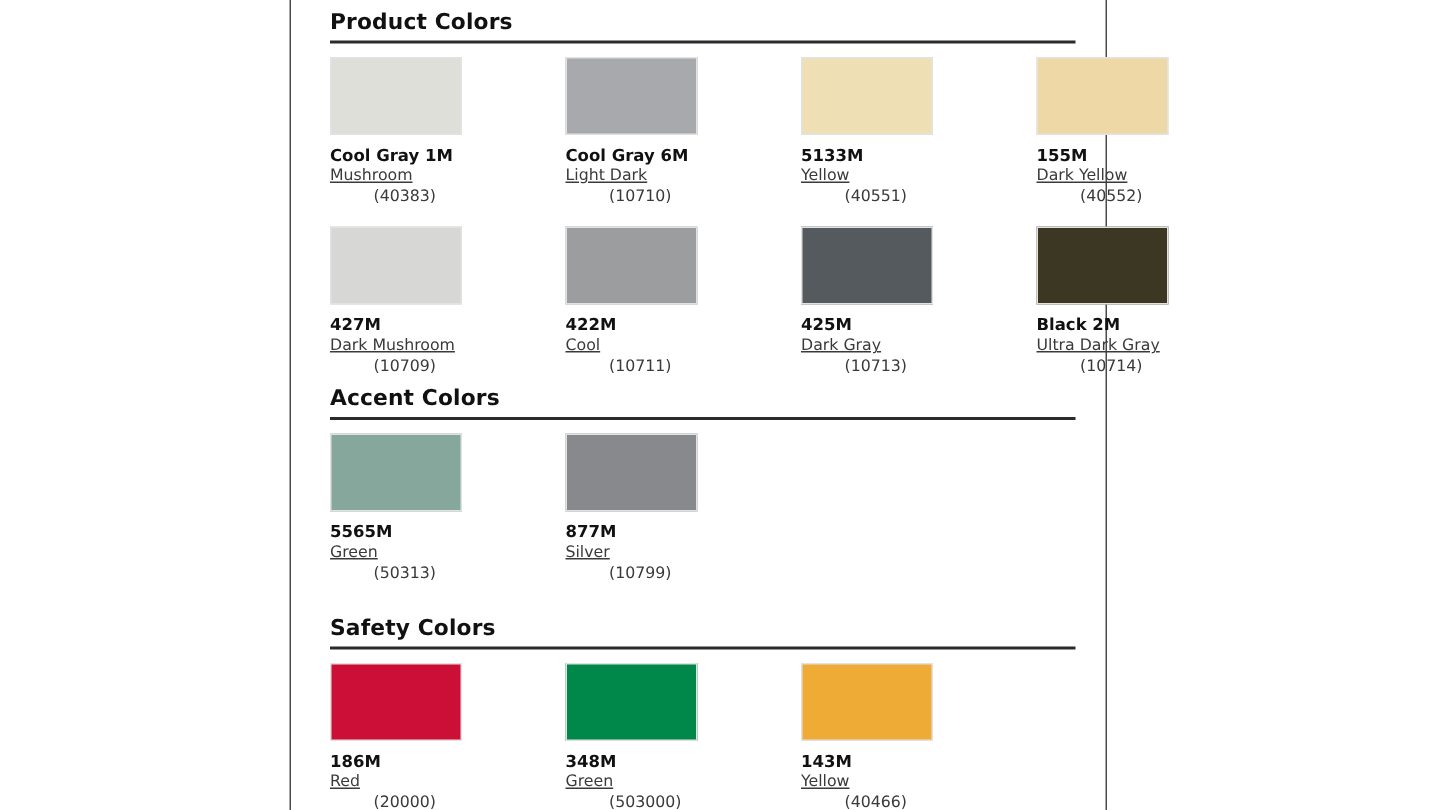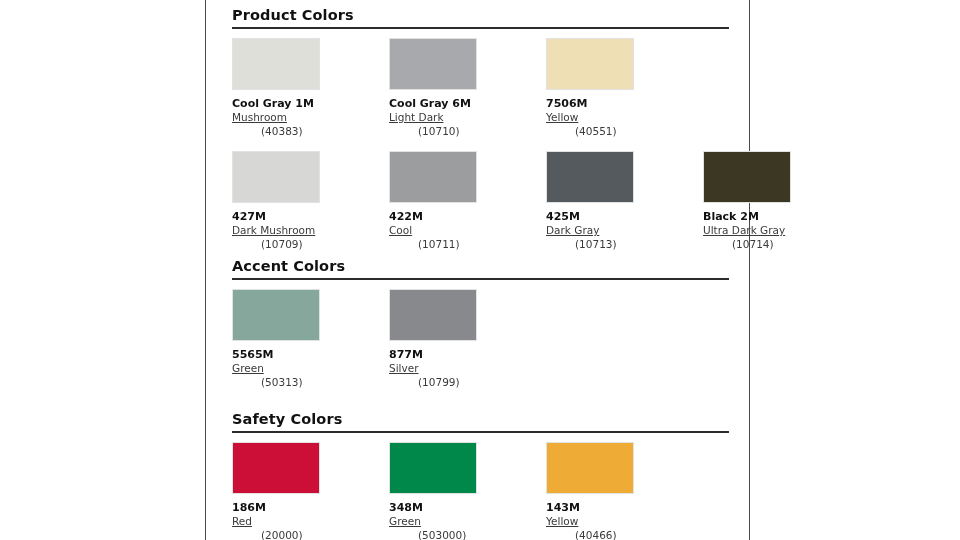--- a/index.html
+++ b/index.html
@@ -17,21 +17,21 @@
   #page {
     position: relative;
     width: 960px;
     height: 540px;
     background: #ffffff;
   }
 
   
   #sheet {
     position: absolute;
-    left: 205px;
+    left: 193px;
     top: 0;
     width: 545px;
     height: 540px;
     border-left: 1.5px solid #4a4a4a;
     border-right: 1.5px solid #4a4a4a;
     box-sizing: border-box;
     background: #ffffff;
     padding-left: 40px;
   }
 
@@ -125,23 +125,29 @@
           <div class="swatch-number">(40383)</div>
         </div>
         <div class="swatch-cell">
           <div class="swatch-chip" style="background:#a7a9ac"></div>
           <div class="swatch-code">Cool Gray 6M</div>
           <div class="swatch-name">Light Dark</div>
           <div class="swatch-number">(10710)</div>
         </div>
         <div class="swatch-cell">
           <div class="swatch-chip" style="background:#eedfb5"></div>
-          <div class="swatch-code">7506M</div>
+          <div class="swatch-code">5133M</div>
           <div class="swatch-name">Yellow</div>
           <div class="swatch-number">(40551)</div>
+        </div>
+        <div class="swatch-cell">
+          <div class="swatch-chip" style="background:#eed9a6"></div>
+          <div class="swatch-code">155M</div>
+          <div class="swatch-name">Dark Yellow</div>
+          <div class="swatch-number">(40552)</div>
         </div>
       </div>
 
       <div class="swatch-row" id="product-row-2">
         <div class="swatch-cell">
           <div class="swatch-chip" style="background:#d7d8d6"></div>
           <div class="swatch-code">427M</div>
           <div class="swatch-name">Dark Mushroom</div>
           <div class="swatch-number">(10709)</div>
         </div>

